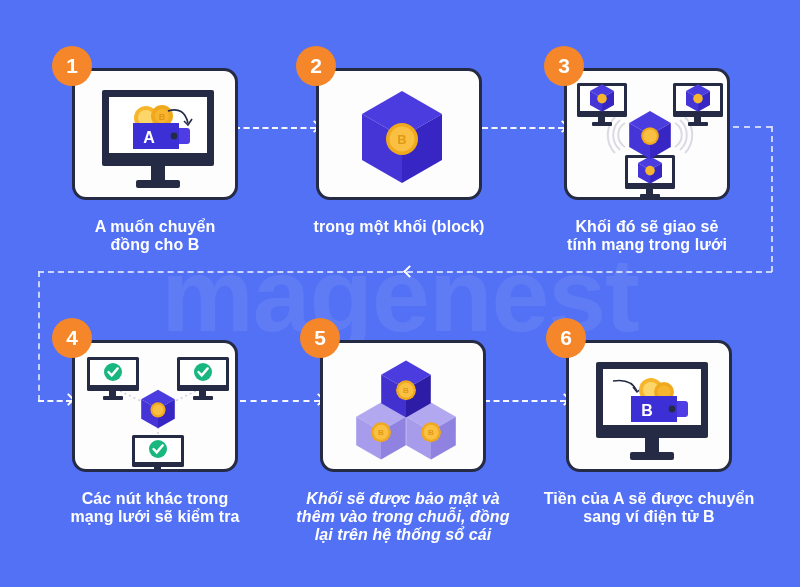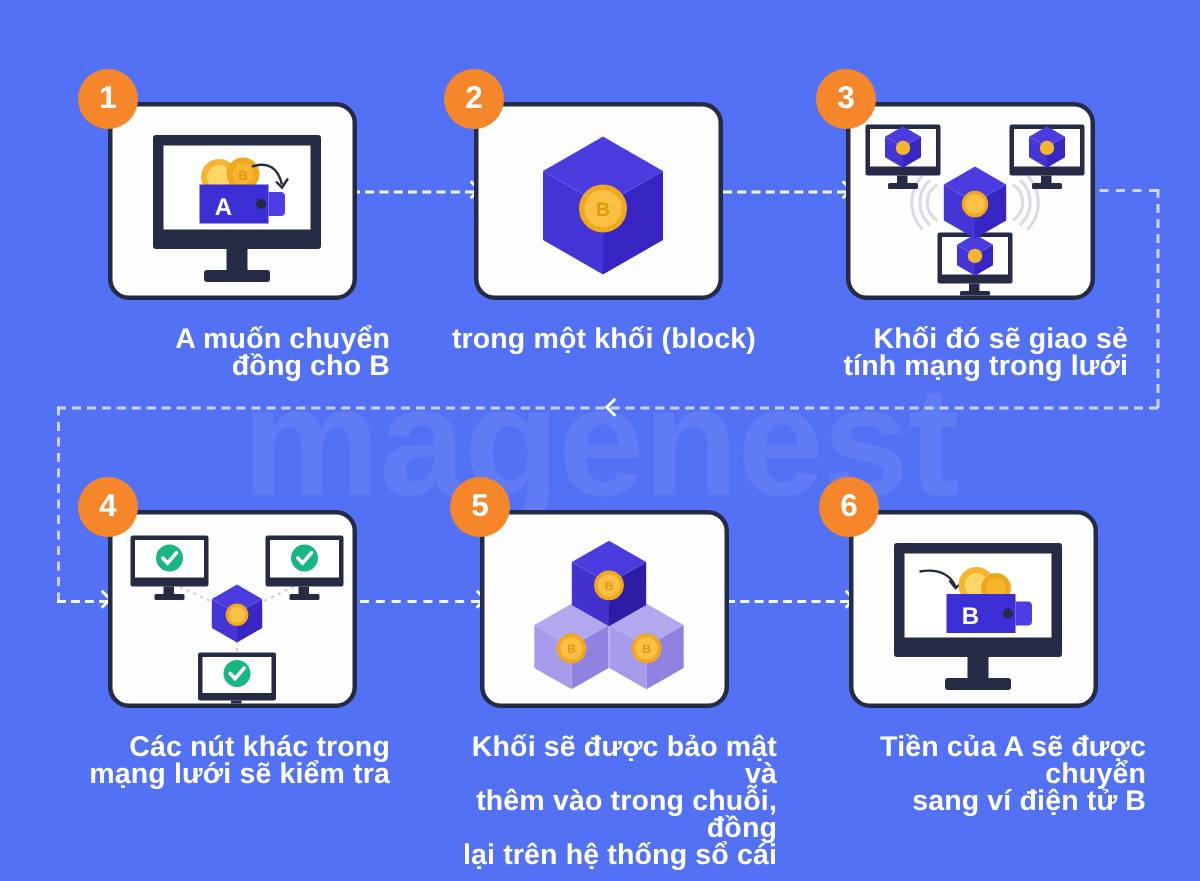--- a/index.html
+++ b/index.html
@@ -102,23 +102,23 @@
     line-height: 40px;
     text-align: center;
     z-index: 5;
   }
 
   .caption {
     position: absolute;
     top: 150px;
     left: -22px;
     width: 210px;
-    text-align: right;
+    text-align: center;
     color: #ffffff;
-    font-size: 19px;
+    font-size: 16px;
     font-weight: bold;
     line-height: 18px;
     letter-spacing: .1px;
   }
 
   
   .ill { position: absolute; left: 0; top: 0; width: 100%; height: 100%; }
 
   svg { display: block; overflow: visible; }
 </style>
@@ -360,21 +360,21 @@
             <path d="M-40,-23 L0,0 L0,46 L-40,23 Z" fill="#4231cf"></path>
             <path d="M40,-23 L40,23 L0,46 L0,0 Z" fill="#2c1ca6"></path>
             <circle cx="0" cy="2" r="16" fill="#f0a81c"></circle>
             <circle cx="0" cy="2" r="12" fill="#f9c043"></circle>
             <text x="0" y="7" font-family="Liberation Sans, sans-serif" font-size="13" font-weight="bold" fill="#e19a14" text-anchor="middle">B</text>
           </g>
         </svg>
       </div>
     </div>
     <div class="badge">5</div>
-    <div class="caption" style="left:-32px; width:230px;">
+    <div class="caption" style="left:-32px; width:230px;font-style:italic;">
       <div>Khối sẽ được bảo mật và</div>
       <div>thêm vào trong chuỗi, đồng</div>
       <div>lại trên hệ thống sổ cái</div>
     </div>
   </div>
 
   <div class="step" style="left:566px; top:340px;">
     <div class="card">
       <div class="ill">
         <svg viewBox="0 0 166 132" width="166" height="132">

